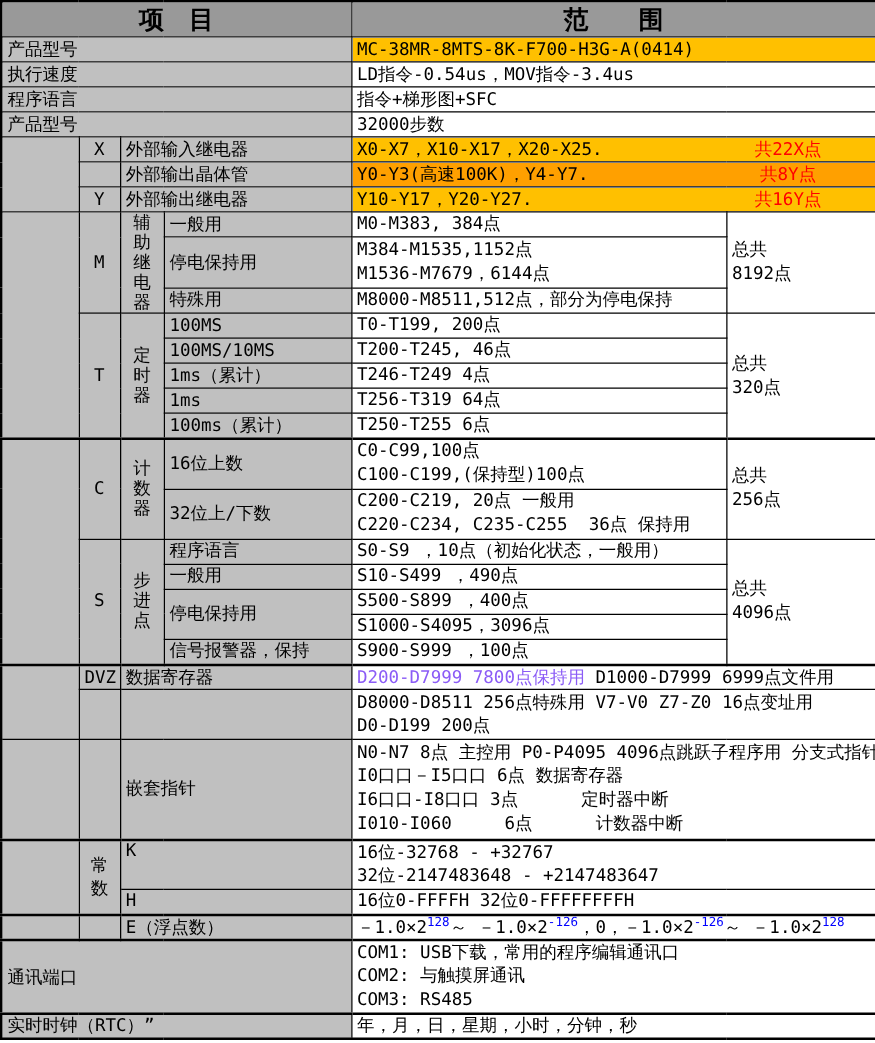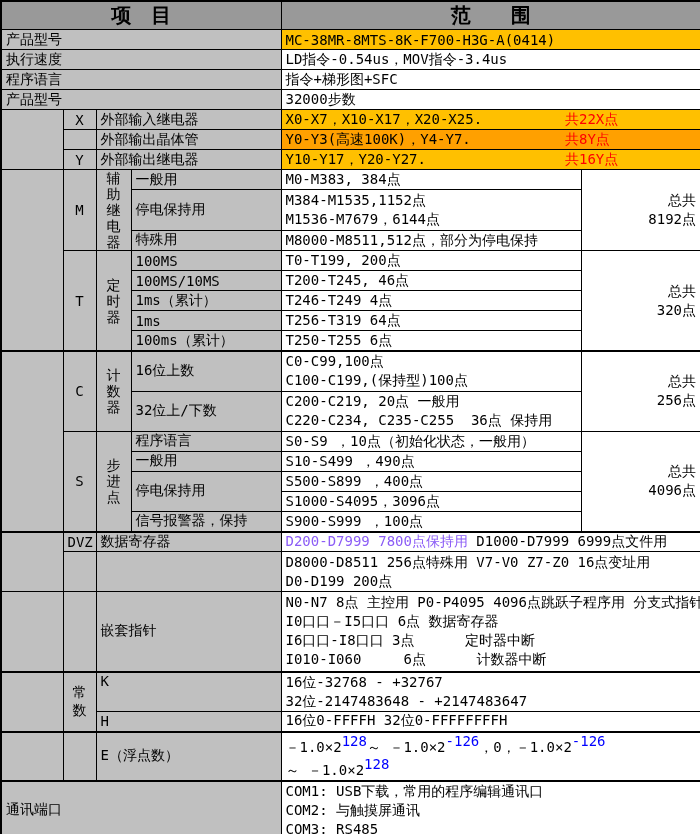--- a/index.html
+++ b/index.html
@@ -20,26 +20,26 @@
   td.glabel{background:var(--lgrey,#C0C0C0);margin-left:28px;}
   td.ctr{text-align:center;}
   td.top{vertical-align:top;}
   td.yellow{background:var(--yellow,#FFC000);}
   td.orange{background:var(--orange,#FFA000);}
   .red{color:var(--red,#F00);}
   .bt2 td{border-top:2px solid #000;}
   table{border:2px solid #000;}
   .iorange{display:flex; align-items:center;gap:40px;}
   .iorange .rtext{flex:1 1 auto; white-space:pre;}
-  .iorange .rtotal{flex:0 0 131px; white-space:pre;}
+  .iorange .rtotal{flex:0 0 131px; white-space:pre;text-align:center;}
   td .ln{line-height:19px; white-space:pre;}
   td.vg .ln{line-height:16px; text-align:center;}
   td.rich span, td.rich sup{white-space:pre;}
-  td.rich sup{font-size:14px; color:var(--blue,#00F);}
-  td.totcell .ln{text-align:right;}
+  td.rich sup{font-size:10px; color:var(--blue,#00F);}
+  td.totcell .ln{text-align:left;}
 </style>
 </head>
 <body>
 
 <table>
   <colgroup>
     <col style="width:62px">
       <col style="width:33px">
       <col style="width:35px">
     <col style="width:150px">

